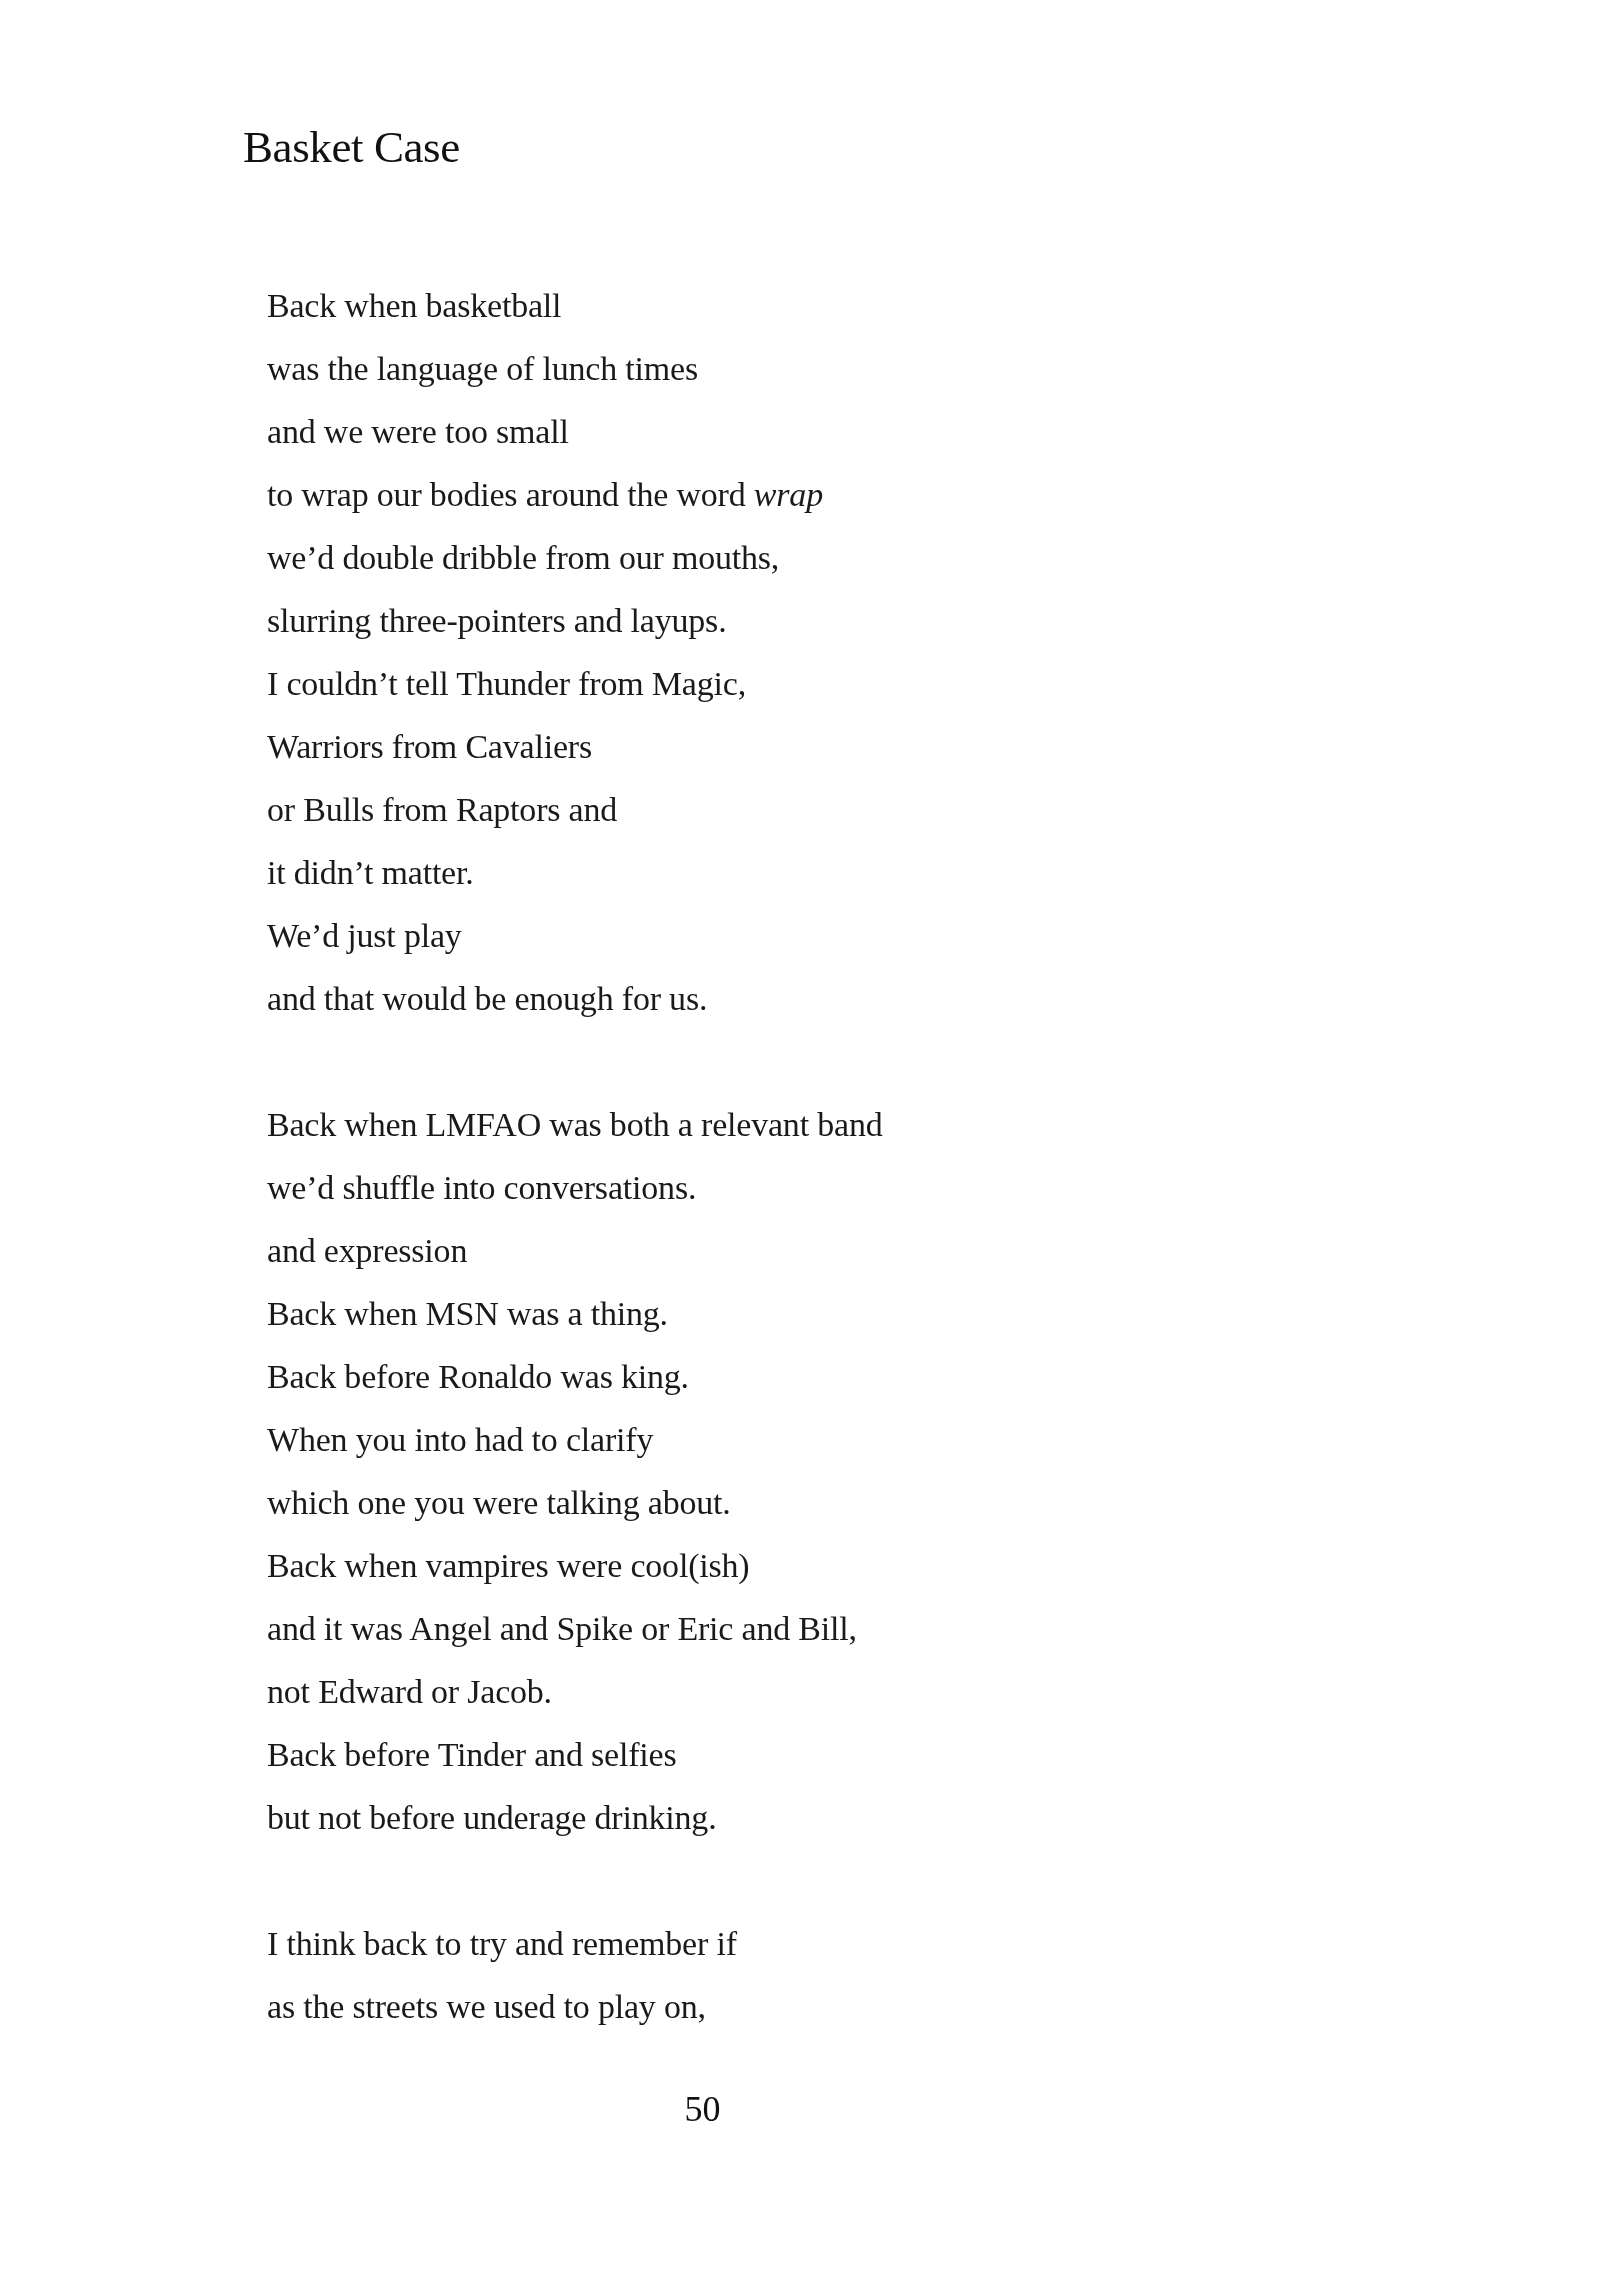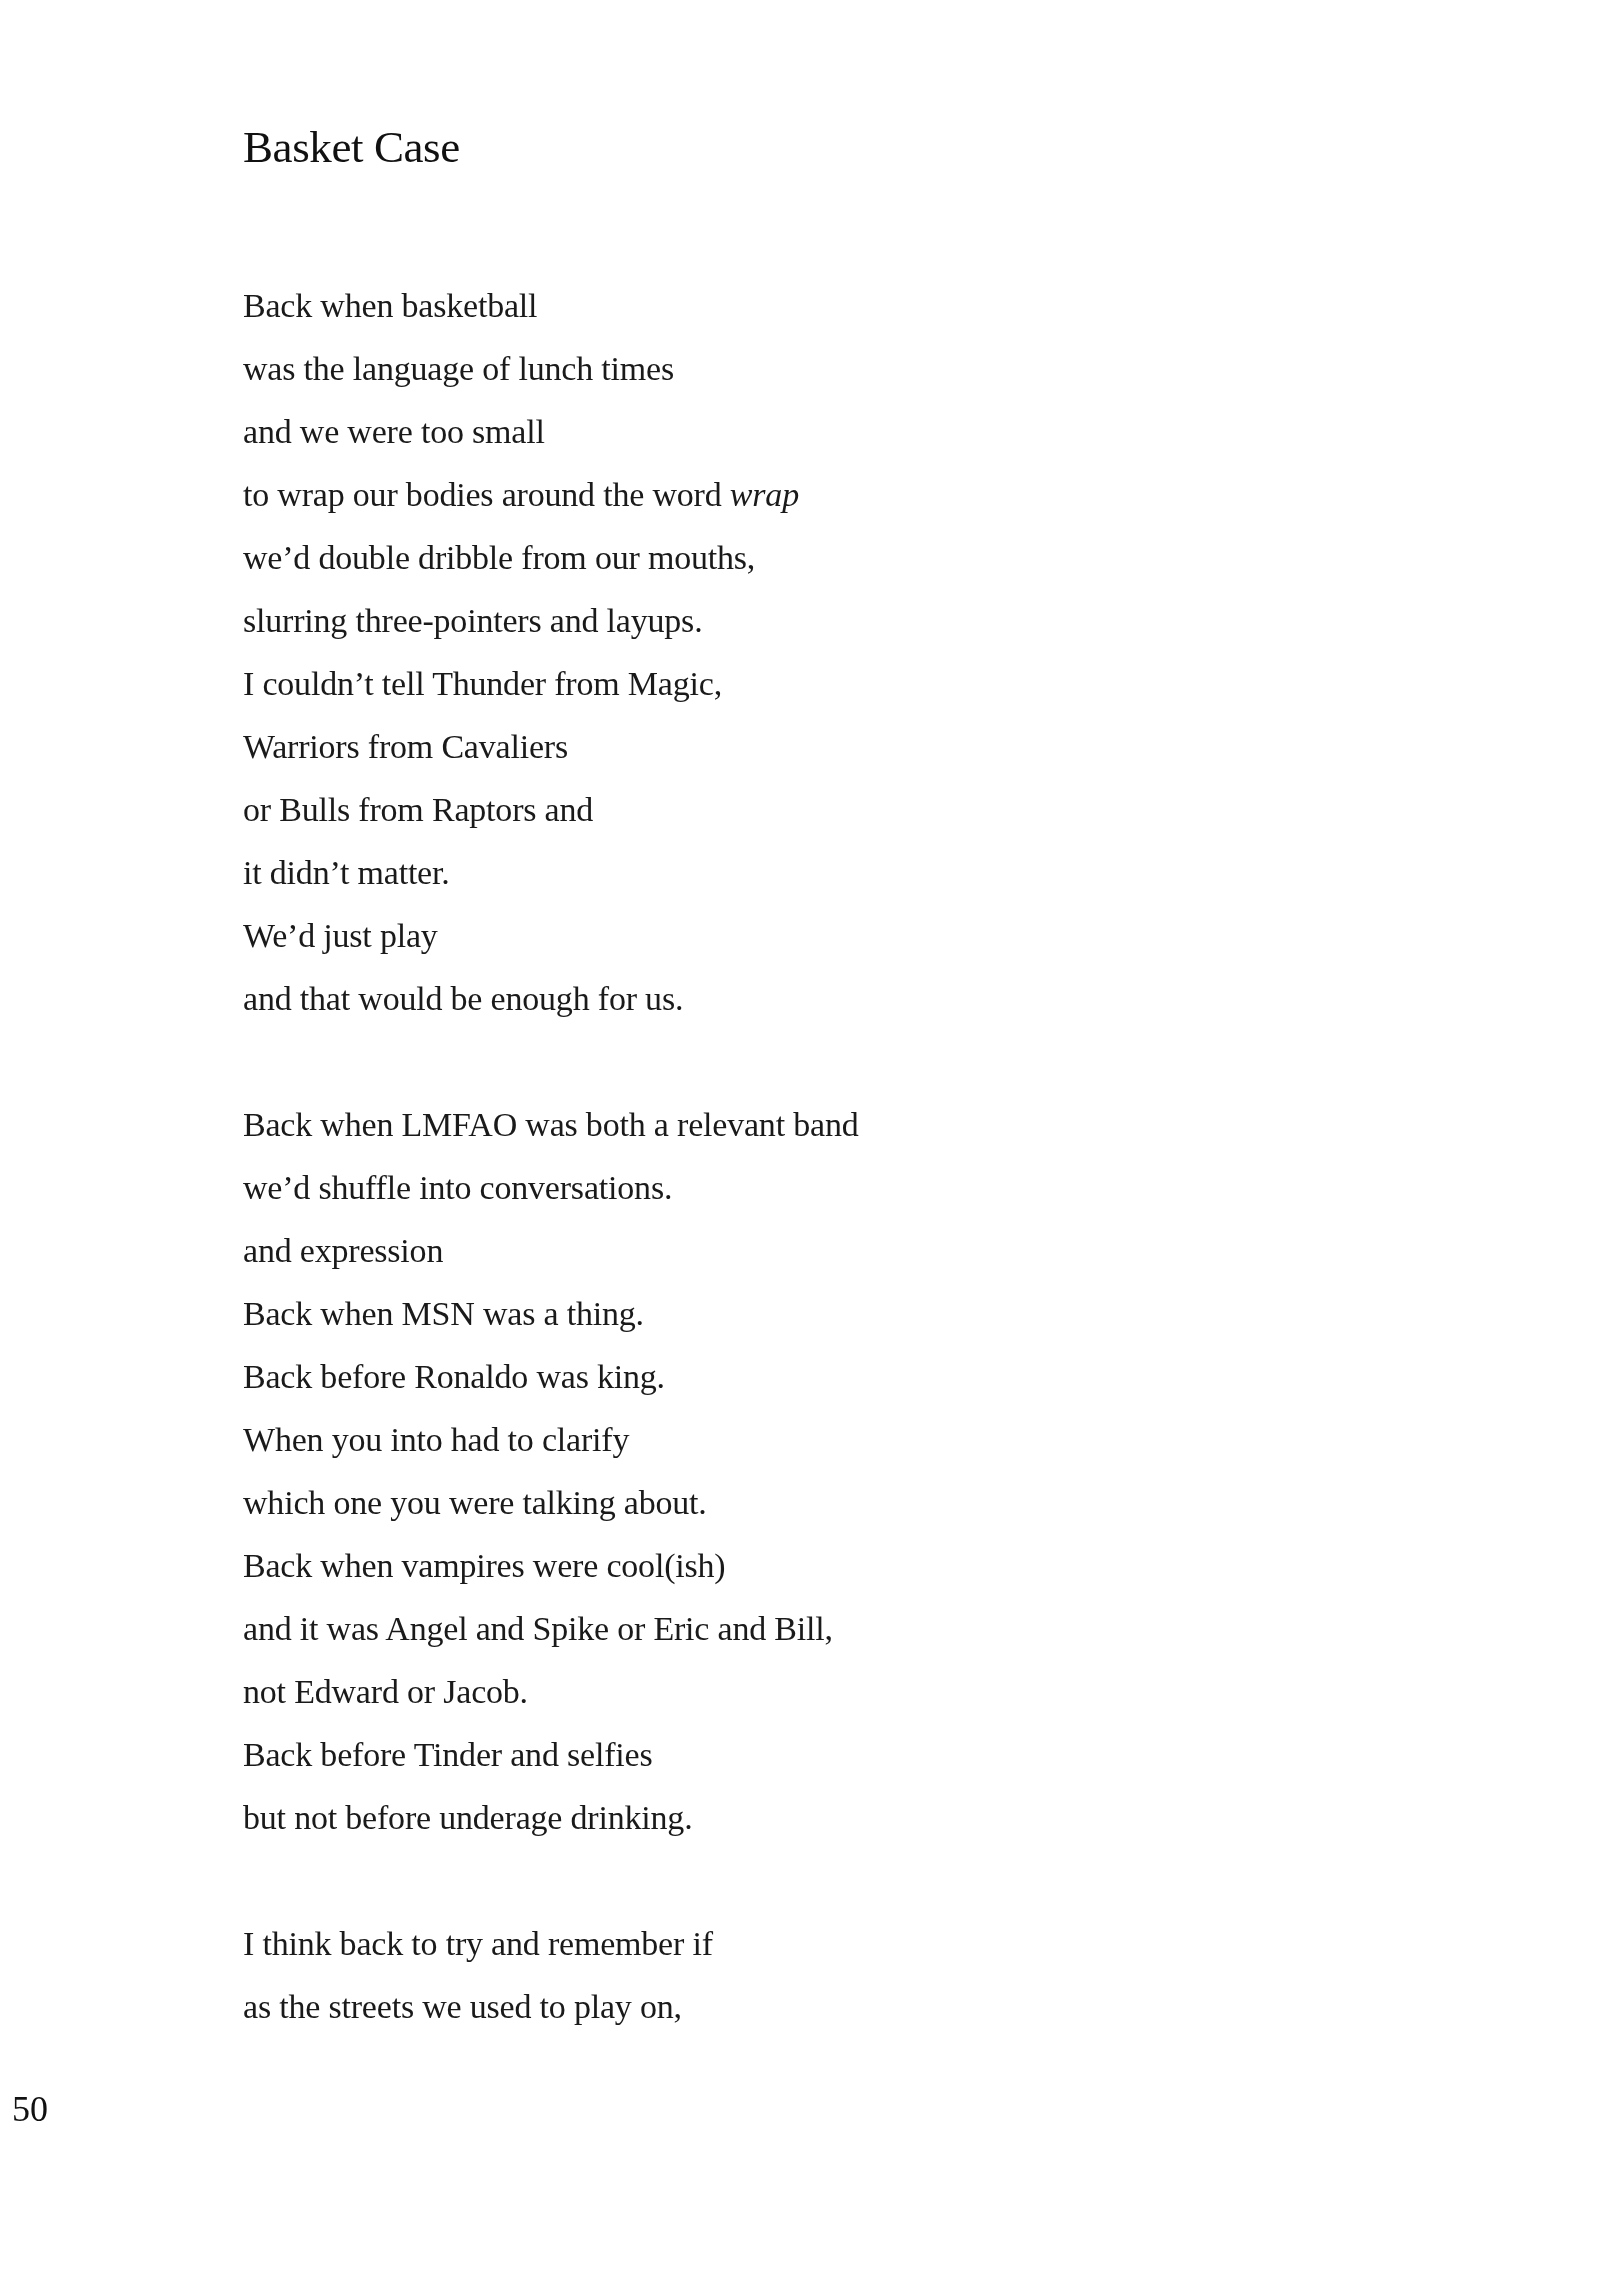--- a/index.html
+++ b/index.html
@@ -34,34 +34,34 @@
     font-size: 34px;
     letter-spacing: -0.2px;
     color: #1a1a1a;
   }
   .stanza + .stanza {
     margin-top: 63px;
   }
   .line {
     line-height: 63px;
     white-space: nowrap;
+    margin-left: 24px;
   }
   .italic {
     font-style: italic;
   }
   .page-number {
     position: absolute;
     top: 2089px;
     left: 0;
     width: 1405px;
-    text-align: left;
+    text-align: center;
     font-size: 36px;
     line-height: 41px;
     color: #111111;
-    margin-left: 12px;
   }
 </style>
 </head>
 <body>
 
 <div class="page">
   <div class="content">
     <h1 class="poem-title">Basket Case</h1>
     <div class="poem">
         <div class="stanza">

